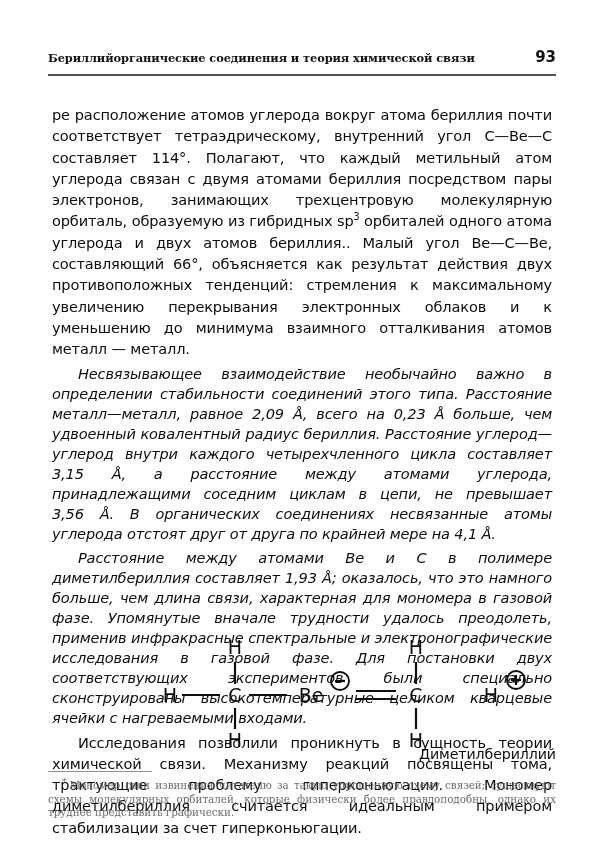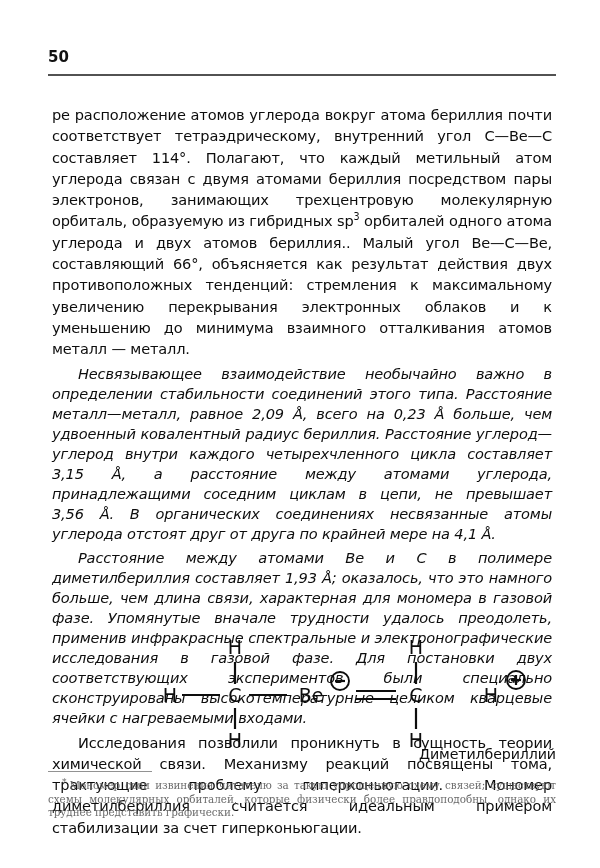--- a/index.html
+++ b/index.html
@@ -161,21 +161,22 @@
     padding-right: 3px;
     padding-left: 14px;
   }
 </style>
 </head>
 <body>
 
 <div class="page">
 
   <div class="header">
-    <span class="header-pageno">50</span>
+    <span class="header-title">Бериллийорганические соединения и теория химической связи</span>
+    <span class="header-pageno">93</span>
   </div>
   <div class="header-rule"></div>
 
   <div class="body">
 
     <p class="para">ре&nbsp;расположение атомов углерода вокруг атома бериллия почти соответствует тетраэдрическому, внутренний угол C—Be—C составляет 114°. Полагают, что каждый метильный атом углерода связан с двумя атомами бериллия посредством пары электронов, занимающих трехцентровую молекулярную орбиталь, образуемую из гибридных sp<sup class="sp">3</sup> орбиталей одного атома углерода и двух атомов бериллия.. Малый угол Be—C—Be, составляющий 66°, объясняется как результат действия двух противоположных тенденций: стремления к максимальному увеличению перекрывания электронных облаков и к уменьшению до минимума взаимного отталкивания атомов металл — металл.</p>
 
     <p class="para indent loose">Несвязывающее взаимодействие необычайно важно в определении стабильности соединений этого типа. Расстояние металл—металл, равное 2,09&nbsp;<span class="angstrom">Å</span>, всего на 0,23&nbsp;<span class="angstrom">Å</span> больше, чем удвоенный ковалентный радиус бериллия. Расстояние углерод—углерод внутри каждого четырехчленного цикла составляет 3,15&nbsp;<span class="angstrom">Å</span>, а расстояние между атомами углерода, принадлежащими соседним циклам в цепи, не превышает 3,56&nbsp;<span class="angstrom">Å</span>. В органических соединениях несвязанные атомы углерода отстоят друг от друга по крайней мере на 4,1&nbsp;<span class="angstrom">Å</span>.</p>
 
     <p class="para indent loose">Расстояние между атомами Be и C в полимере диметилбериллия составляет 1,93&nbsp;<span class="angstrom">Å</span>; оказалось, что это намного больше, чем длина связи, характерная для мономера в газовой фазе. Упомянутые вначале трудности удалось преодолеть, применив инфракрасные спектральные и электронографические исследования в газовой фазе. Для постановки двух соответствующих экспериментов были специально сконструированы высокотемпературные целиком кварцевые ячейки с нагреваемыми входами.</p>

